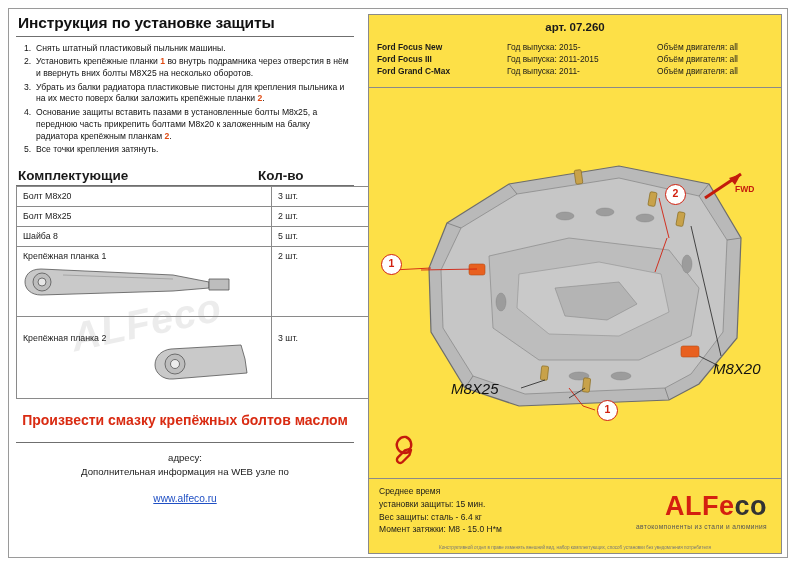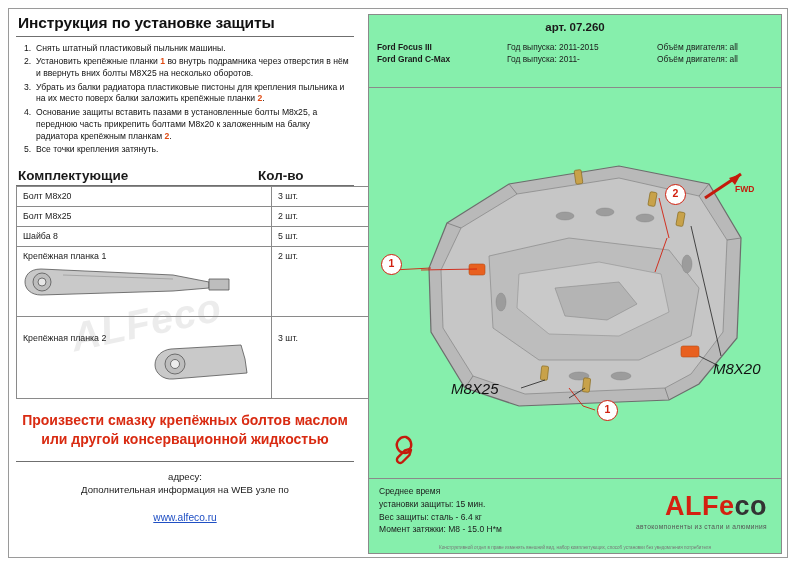--- a/index.html
+++ b/index.html
@@ -154,21 +154,21 @@
   }
 
   
   .right-panel {
     position: absolute;
     left: 368px; top: 14px;
     width: 414px;
     height: 540px;
     border: 1px solid #8a8a8a;
     box-sizing: border-box;
-    background: #86efac;
+    background: #fde047;
   }
   .art-no {
     position: absolute;
     left: 0; right: 0; top: 6px;
     text-align: center;
     font-size: 11.5px;
     font-weight: bold;
   }
   .veh-table {
     position: absolute;
@@ -369,38 +369,42 @@
             </svg>
           </div>
         </td>
         <td class="c-qty">3 шт.</td>
       </tr>
     </tbody>
       </table>
 
     <div class="note-red">
       <div>Произвести смазку крепёжных болтов маслом</div>
-      <div>или другой консервационной жидкостью</div>
     </div>
 
     <div class="bottom-rule"></div>
 
     <div class="web-info">
       <div>адресу:</div>
       <div>Дополнительная информация на WEB узле по</div>
       <a class="web-url" href="#">www.alfeco.ru</a>
     </div>
   </div>
 
   <div class="right-panel">
 
     <div class="art-no">арт. 07.260</div>
 
     <table class="veh-table">
       <tbody>
+          <tr>
+        <td class="veh-model">Ford Focus New</td>
+        <td class="veh-year">Год выпуска: 2015-</td>
+        <td class="veh-eng">Объём двигателя: all</td>
+      </tr>
       <tr>
         <td class="veh-model">Ford Focus III</td>
         <td class="veh-year">Год выпуска: 2011-2015</td>
         <td class="veh-eng">Объём двигателя: all</td>
       </tr>
       <tr>
         <td class="veh-model">Ford Grand C-Max</td>
         <td class="veh-year">Год выпуска: 2011-</td>
         <td class="veh-eng">Объём двигателя: all</td>
       </tr>

